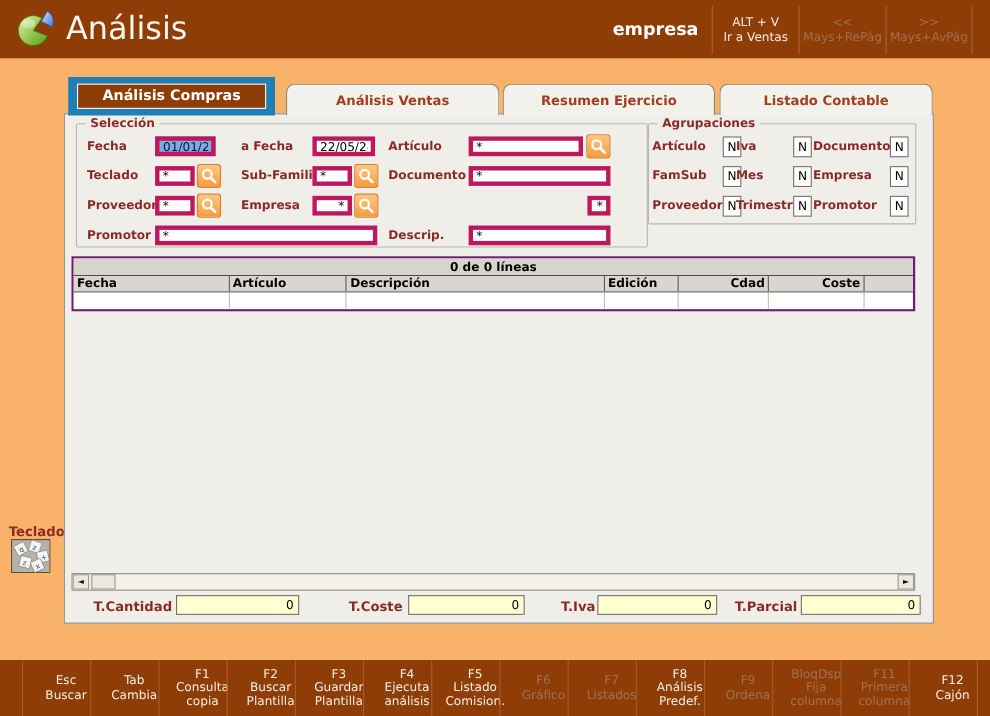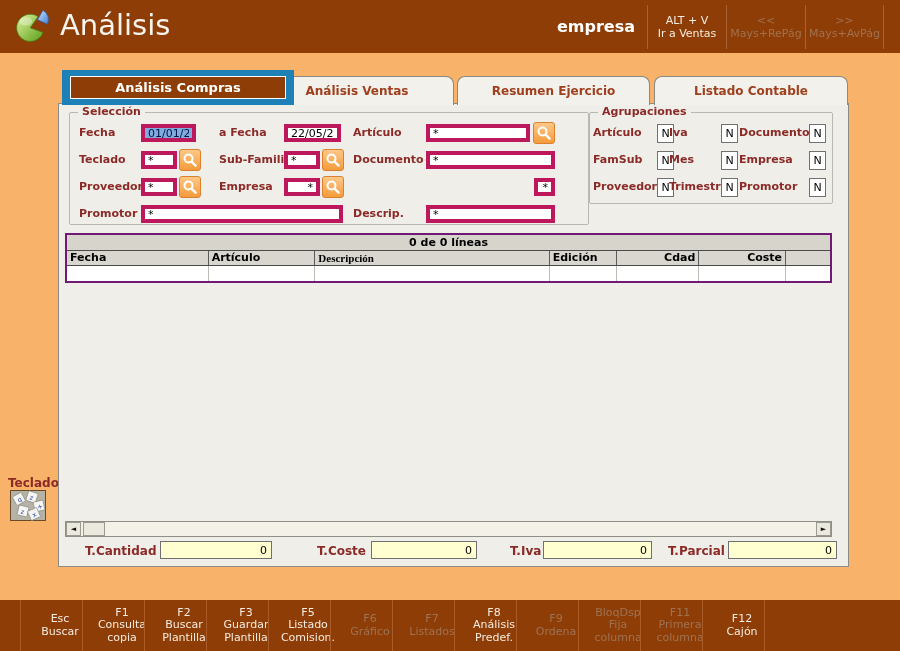--- a/index.html
+++ b/index.html
@@ -14,21 +14,21 @@
   .logo { position:absolute; left:13px; top:6px; }
   .apptitle { position:absolute; left:60px; top:8px; font-size:29px; color:#f8f4ee; }
   .hdr-right { position:absolute; right:16px; top:0; height:53px; display:flex; align-items:center; }
   .company { color:#ffffff; font-size:16px; font-weight:bold; padding:0 12px 0 0; }
   .hbtn { width:79px; height:44px; border-left:1px solid #aa6233; display:flex; flex-direction:column;
           align-items:center; justify-content:center; font-size:11px; line-height:13px;
           color:#f2ead f; color:#f4ece1; text-align:left; cursor:default; }
   .hbtn.dis { color:#a0714f; }
   .hbtn:last-child { border-right:1px solid #aa6233; }
   
-  .tab-active-wrap { position:absolute; left:62px; top:70px; width:232px; height:35px;
+  .tab-active-wrap { position:absolute; left:62px; top:70px; width:188px; height:35px;
                      background:#1d80b7; padding:6px 8px; z-index:3; }
   .tab-active-inner { width:100%; height:100%; background:#8e3d06; border:1px solid #ffffff;
                       display:flex; align-items:center; justify-content:center;
                       color:#ffffff; font-weight:bold; font-size:13px; }
   .tab { position:absolute; top:76px; height:29px; background:#f2f1ec; border:1px solid #8a8a82;
          border-bottom:none; border-radius:8px 8px 0 0; display:flex; align-items:center;
          justify-content:center; color:#a03f1e; font-weight:bold; font-size:12px; z-index:2; }
   .tab2 { left:260px; width:194px; }
   .tab3 { left:457px; width:193px; }
   .tab4 { left:654px; width:194px; }
@@ -53,21 +53,21 @@
                cursor:pointer; padding:0; }
   
   .grid { position:absolute; left:6px; top:129px; width:767px; border:2px solid #701a75; background:#fff; }
   .countbar { height:16px; background:#d7d4cc; border-bottom:1px solid #4a4a4a; text-align:center;
               font-size:11px; font-weight:bold; color:#000; line-height:15px; }
   .hrow { display:flex; height:15px; background:#d9d6cf; border-bottom:1px solid #4a4a4a; }
   .hrow > div { font-size:11px; font-weight:bold; color:#000; padding:0 3px; line-height:14px;
                 border-right:1px solid #5a5a5a; overflow:hidden; white-space:nowrap; }
   .erow { display:flex; height:15px; background:#ffffff; }
   .erow > div { border-right:1px solid #bdbdb5; }
-  .c0{width:142px;} .c1{width:107px;} .c2{width:235px;font-family:Liberation Serif, serif;} .c3{width:67px;}
+  .c0{width:142px;} .c1{width:107px;} .c2{width:235px;} .c3{width:67px;}
   .c4{width:83px; text-align:right;} .c5{width:87px; text-align:right;} .c6{width:44px; border-right:none!important;}
   
   .hscroll { position:absolute; left:6px; top:417px; width:767px; height:16px;
              background:#f3f1e8; border:1px solid #8f8f87; display:flex; align-items:center; }
   .sbtn { width:15px; height:14px; background:#ebe8dd; border:1px solid #9a9a90;
           font-size:7px; line-height:12px; text-align:center; color:#111; cursor:pointer; }
   .sthumb { width:22px; height:14px; background:#ebe8dd; border:1px solid #9a9a90; margin-left:2px; cursor:grab; }
   .sbtn.r { margin-left:auto; }
   
   .tot-inp { position:absolute; top:437px; height:18px; border:1px solid #707070; background:#ffffd2;
@@ -274,35 +274,45 @@
   </svg>
 </div>
 
 <div class="footer">
   <div class="fkey">
     <span>Esc</span>
       <span>Buscar</span>
       <span></span>
   </div>
   <div class="fkey">
+    <span>Tab</span>
+      <span>Cambia</span>
+      <span></span>
+  </div>
+  <div class="fkey">
     <span>F1</span>
       <span>Consulta</span>
       <span>copia</span>
   </div>
   <div class="fkey">
     <span>F2</span>
       <span>Buscar</span>
       <span>Plantilla</span>
   </div>
   <div class="fkey">
     <span>F3</span>
       <span>Guardar</span>
       <span>Plantilla</span>
   </div>
   <div class="fkey">
+    <span>F4</span>
+      <span>Ejecuta</span>
+      <span>análisis</span>
+  </div>
+  <div class="fkey">
     <span>F5</span>
       <span>Listado</span>
       <span>Comision.</span>
   </div>
   <div class="fkey dis">
     <span>F6</span>
       <span>Gráfico</span>
       <span></span>
   </div>
   <div class="fkey dis">

